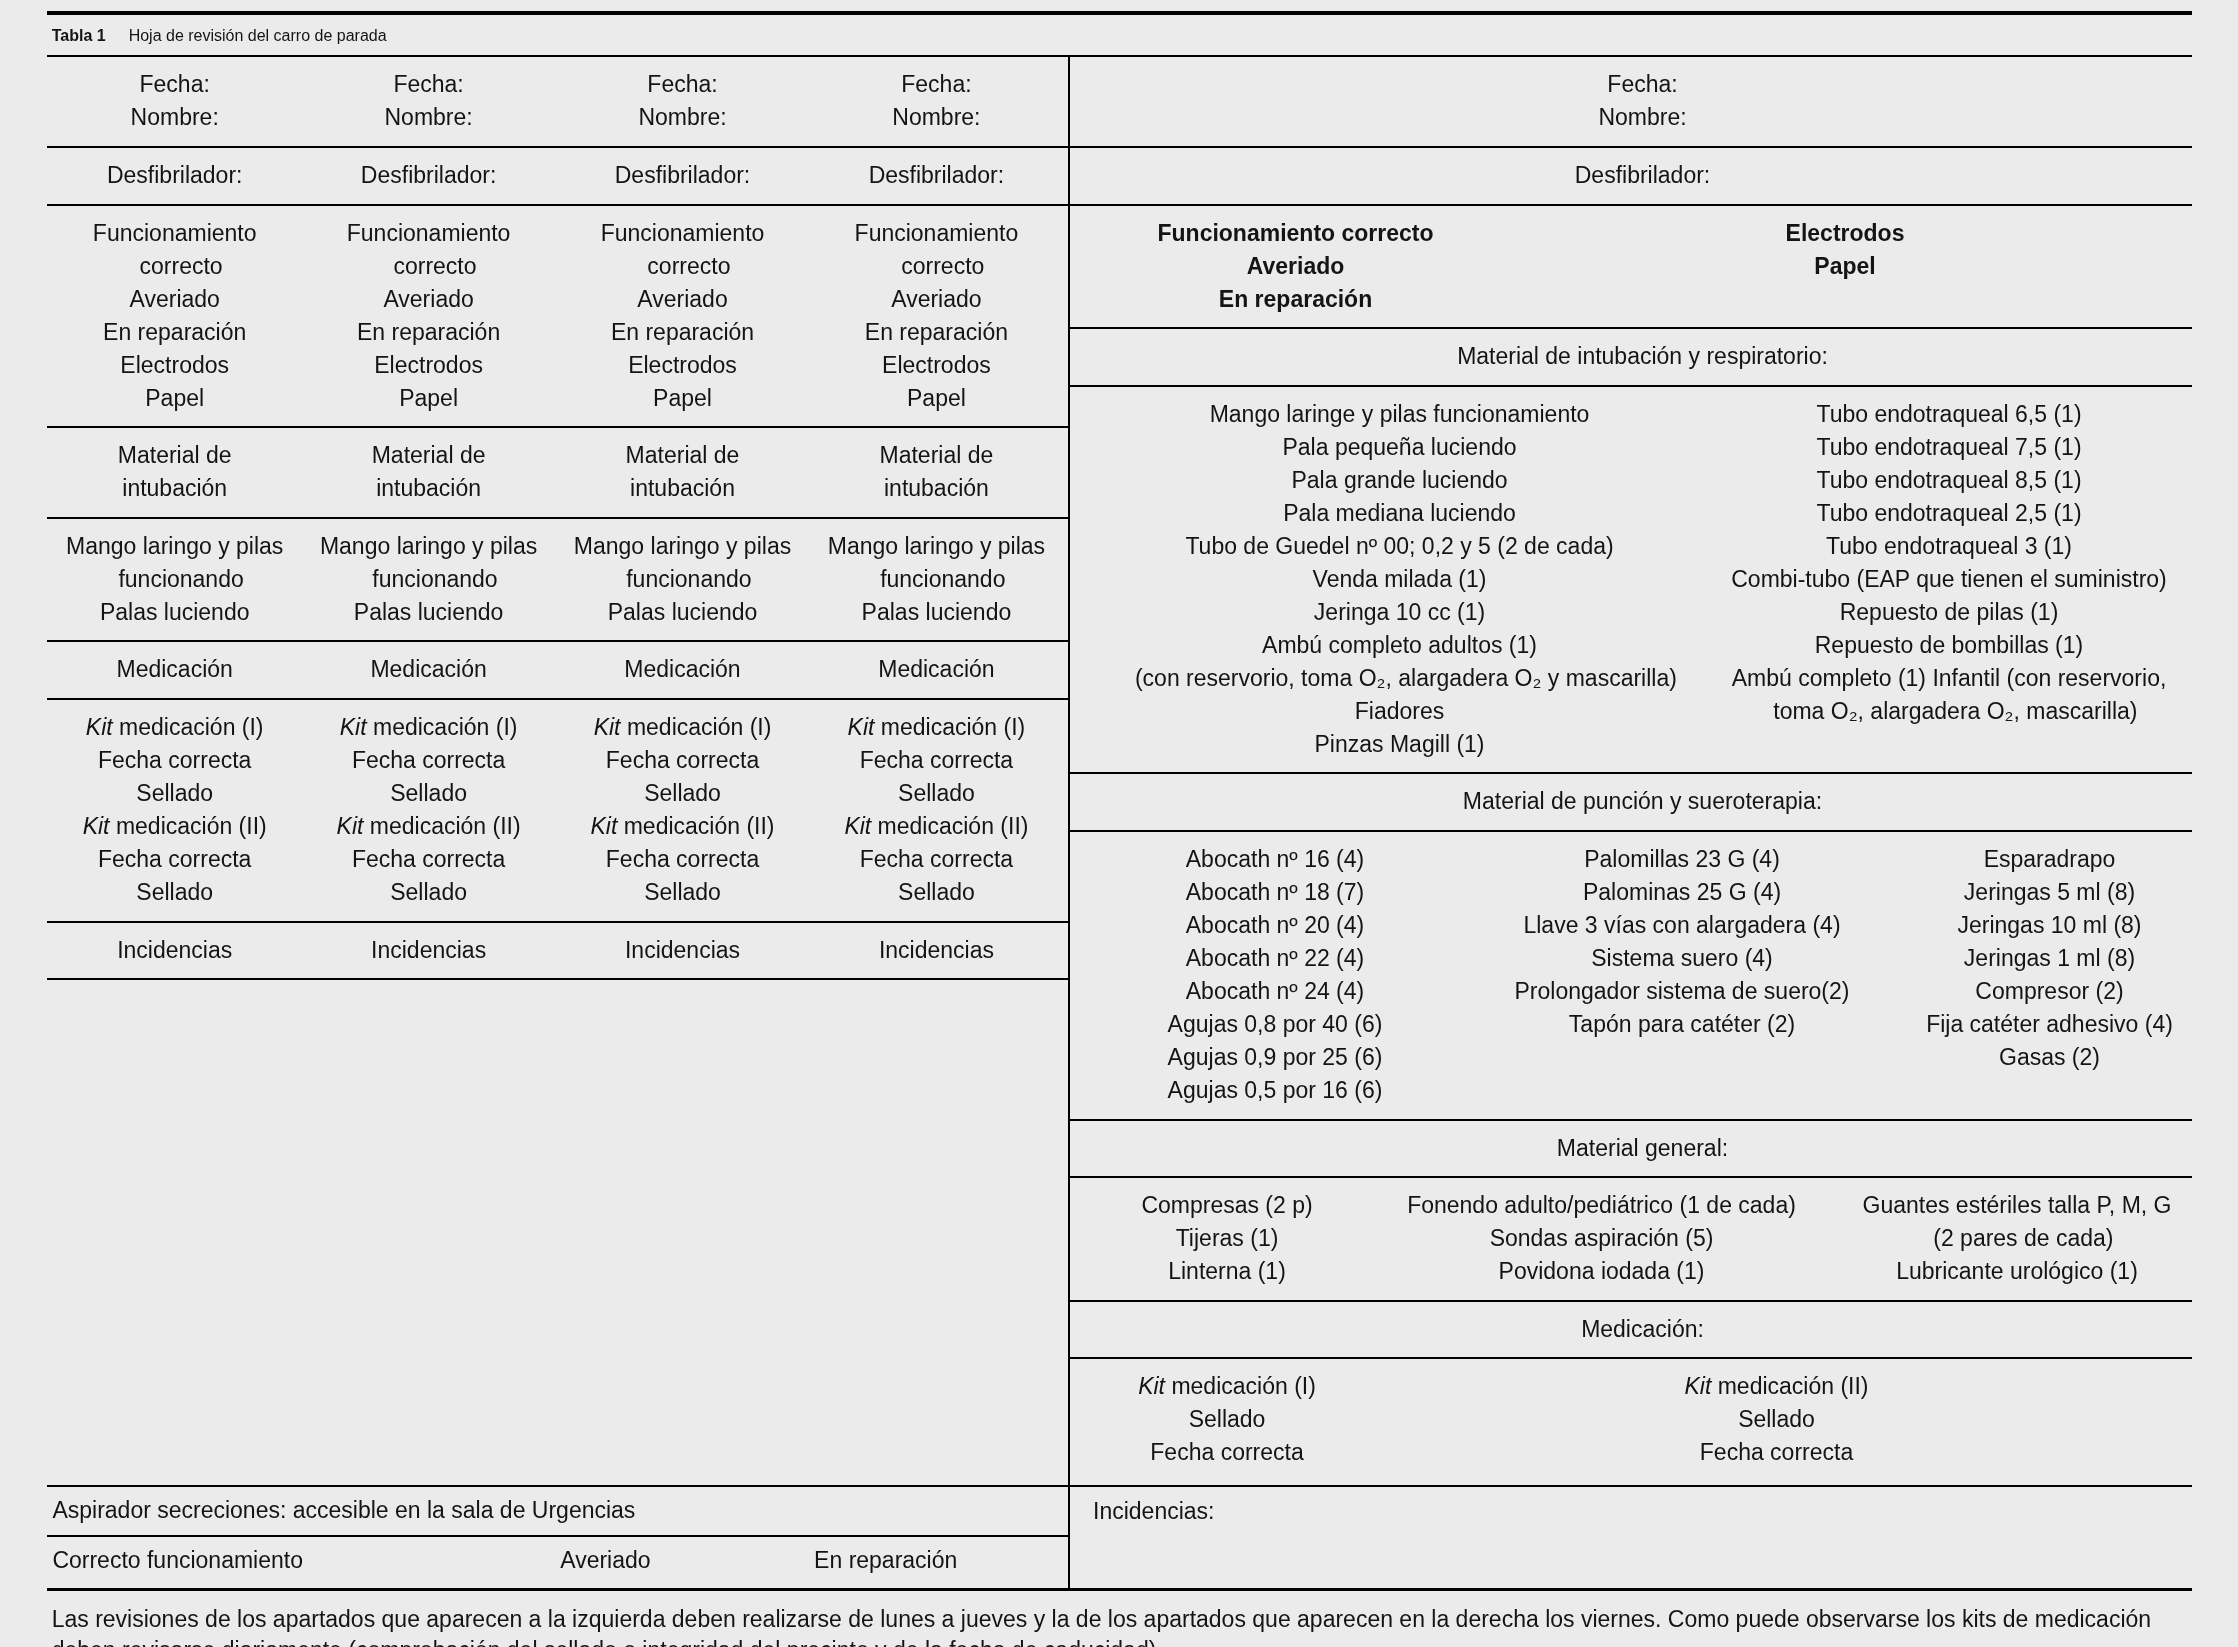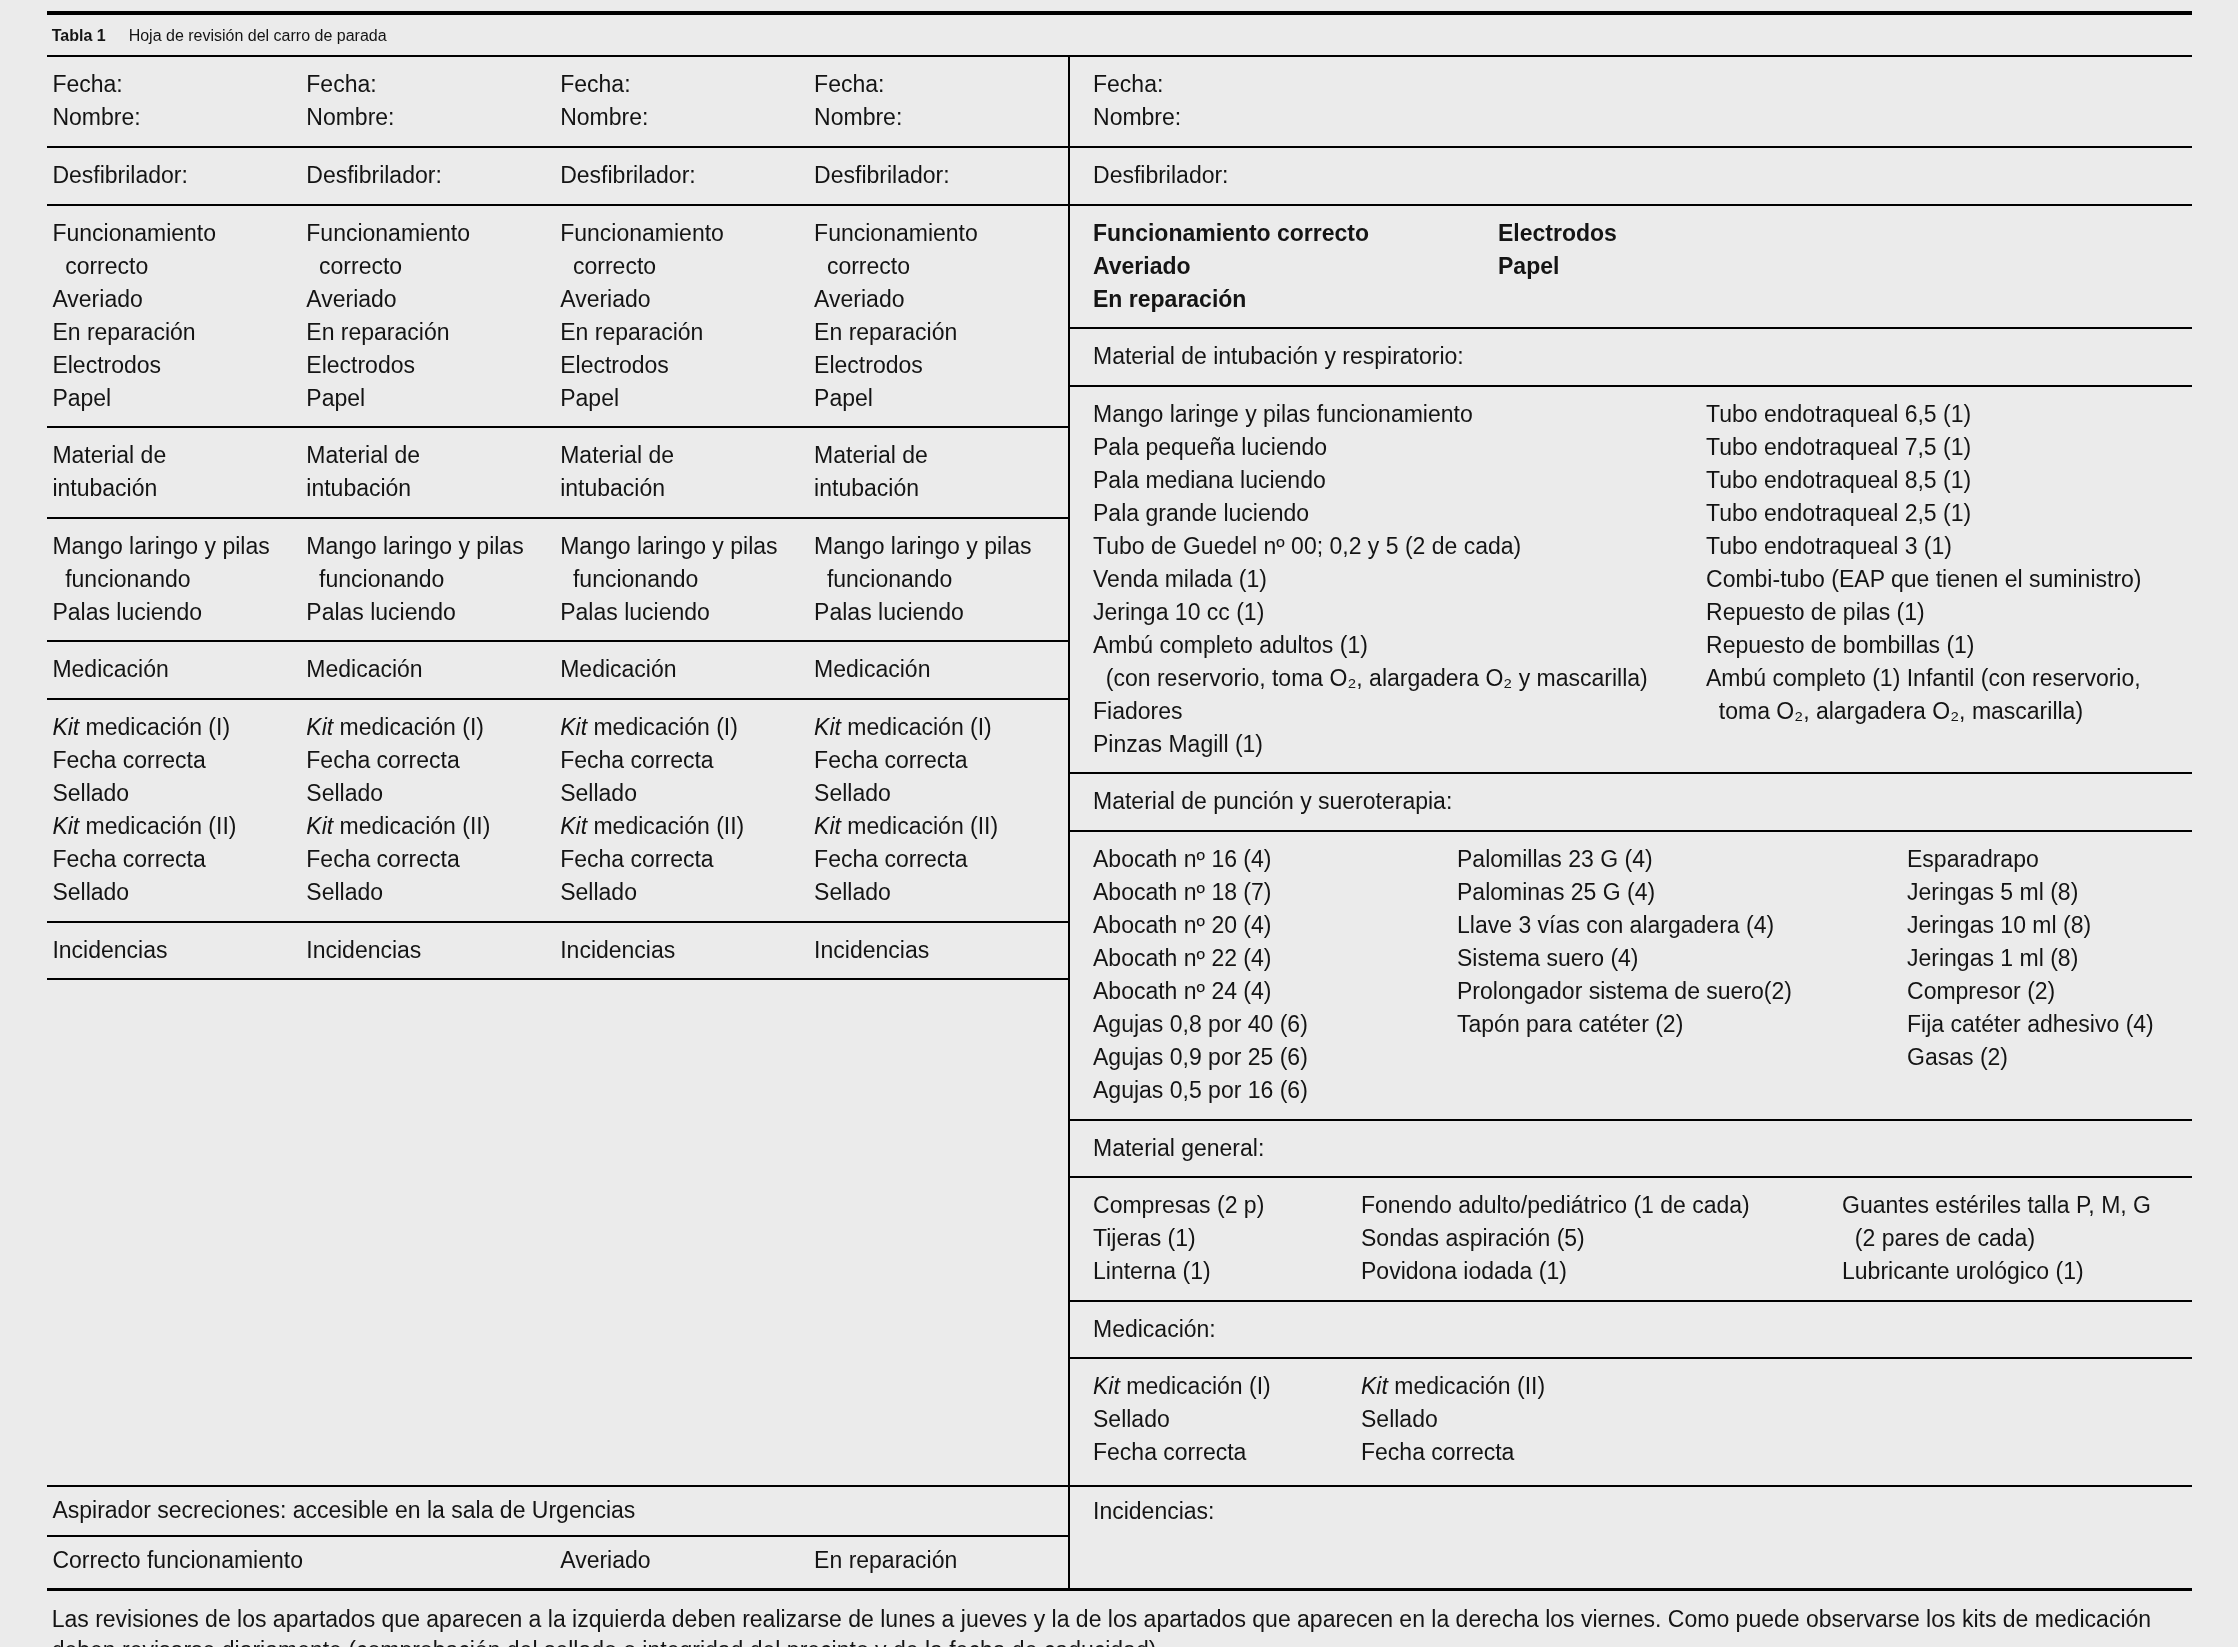--- a/index.html
+++ b/index.html
@@ -10,21 +10,21 @@
     color:#141414;
   }
   .wrap { margin:11px 47px 0 47px; }
 
   .rule-top    { border-top:4.7px solid #000; }
 
   .title-row { padding:12.4px 4.7px 10px 4.7px; font-size:16px; }
   .title-label { font-weight:bold; margin-right:23px; }
 
   
-  .body-grid { display:flex; border-top:2.3px solid #000; border-bottom:2.3px solid #000; }
+  .body-grid { display:flex; border-top:2.3px solid #000; border-bottom:2.3px solid #000;text-align:center; }
   .left-sec  { width:47.6%; display:flex; flex-direction:column; }
   .right-sec { width:52.4%; border-left:2.3px solid #000; display:flex; flex-direction:column; padding-left:0; }
 
   .pre { white-space:pre-wrap; }
   .cell, .line, .item, .sec-h, .one-line { font-size:23px; line-height:33px; }
 
   
   .l-row { display:grid; grid-template-columns:repeat(4,1fr); padding:11px 0 11.6px 5.4px; border-bottom:2.3px solid #000; }
   .l-row:last-child { border-bottom:none; }
   .l-row .cell { padding-right:9.3px; }
@@ -213,22 +213,22 @@
         </div>
       </div>
 
       <div class="r-sec sec-h">Material de intubación y respiratorio:</div>
 
       <div class="r-sec">
         <div class="r-grid intubacion-grid">
           <div>
               <div class="item pre">Mango laringe y pilas funcionamiento</div>
               <div class="item pre">Pala pequeña luciendo</div>
+              <div class="item pre">Pala grande luciendo</div>
               <div class="item pre">Pala mediana luciendo</div>
-              <div class="item pre">Pala grande luciendo</div>
               <div class="item pre">Tubo de Guedel nº 00; 0,2 y 5 (2 de cada)</div>
               <div class="item pre">Venda milada (1)</div>
               <div class="item pre">Jeringa 10 cc (1)</div>
               <div class="item pre">Ambú completo adultos (1)
   (con reservorio, toma O₂, alargadera O₂ y mascarilla)</div>
               <div class="item pre">Fiadores</div>
               <div class="item pre">Pinzas Magill (1)</div>
             </div>
           <div>
               <div class="item pre">Tubo endotraqueal 6,5 (1)</div>

